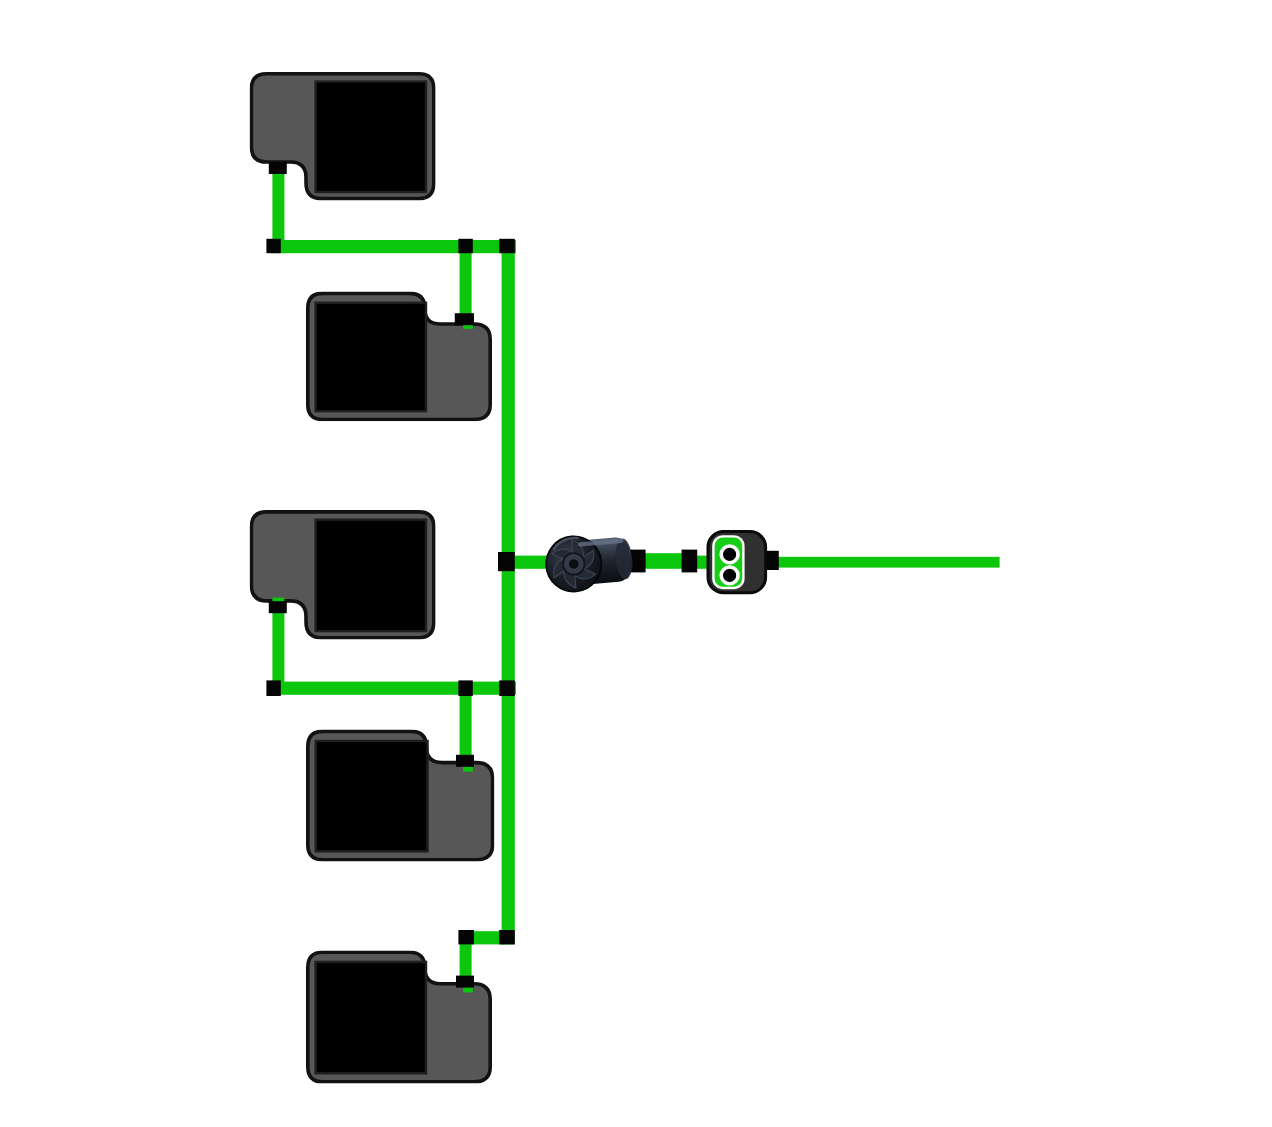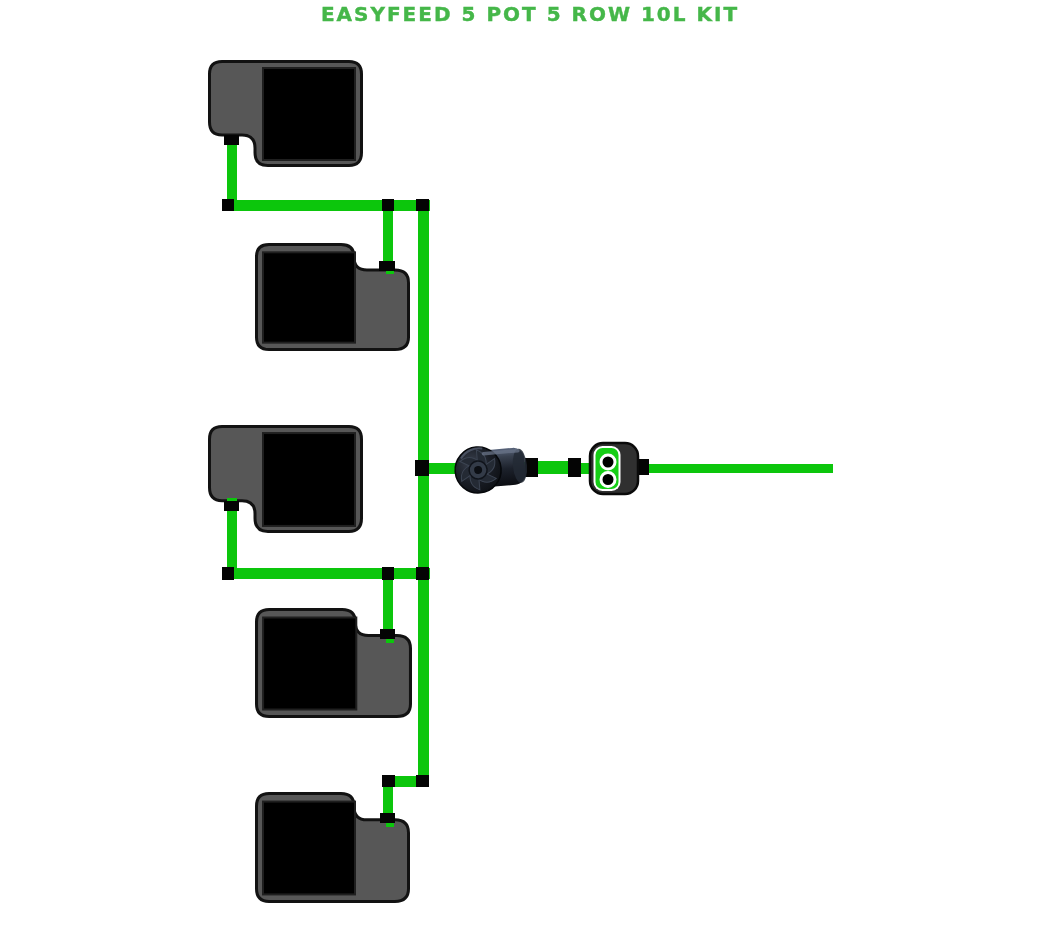--- a/index.html
+++ b/index.html
@@ -29,21 +29,20 @@
   .tube{position:absolute;background:var(--tube-green,#0cc60c);}
   .band{position:absolute;background:var(--connector-black,#040404);}
   .device{position:absolute;}
   .valve-green{fill:var(--valve-green,#16ce16);}
 </style>
 </head>
 <body>
 
 <div class="stage">
 
-  <div class="title">EASYFEED 5 POT 5 ROW 10L KIT</div>
 
   <div class="pot" style="left:208px;top:60px;">
     <svg width="155" height="107" viewBox="0 0 155 107" preserveAspectRatio="none">
       <path class="pot-body" d="M14,1.5 H141 Q153.5,1.5 153.5,14 V92.5 Q153.5,105.5 141,105.5 H60 Q47,105.5 47,92.5 V88 Q47,75 34,75 H14 Q1.5,75 1.5,62 V14 Q1.5,1.5 14,1.5 Z"></path>
       <rect class="pot-hole" x="55" y="8" width="92" height="92"></rect>
     </svg>
   </div>
 
   <div class="pot" style="left:255px;top:243px;">
     <svg width="155" height="108" viewBox="0 0 155 110" preserveAspectRatio="none">

